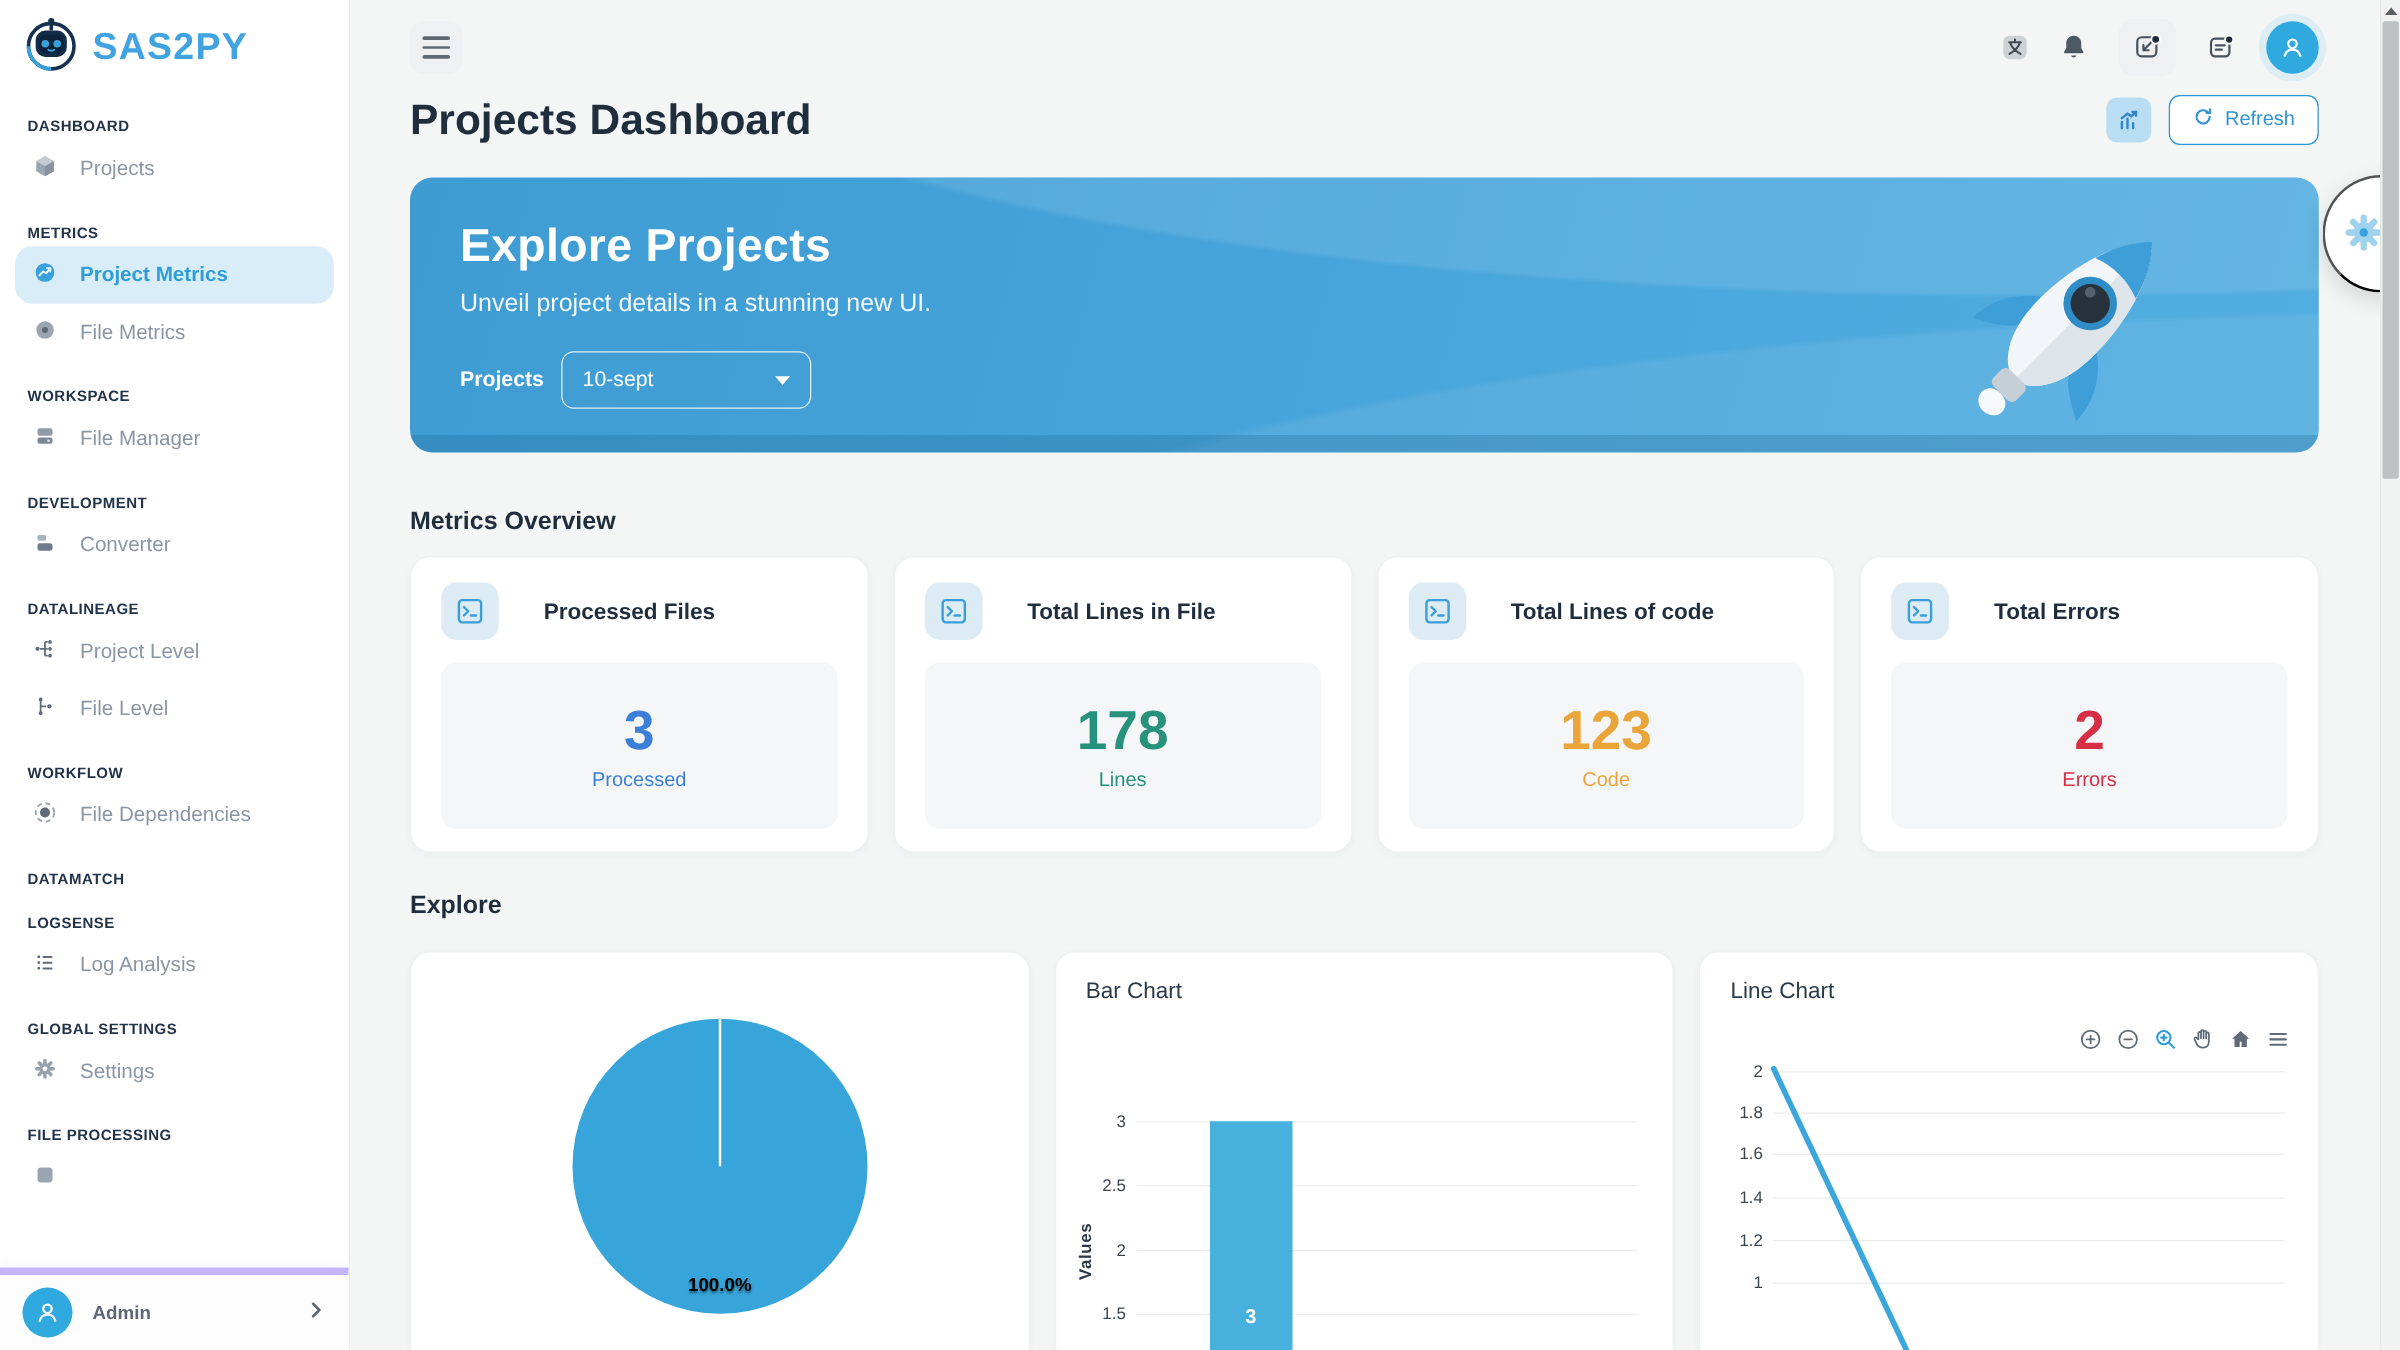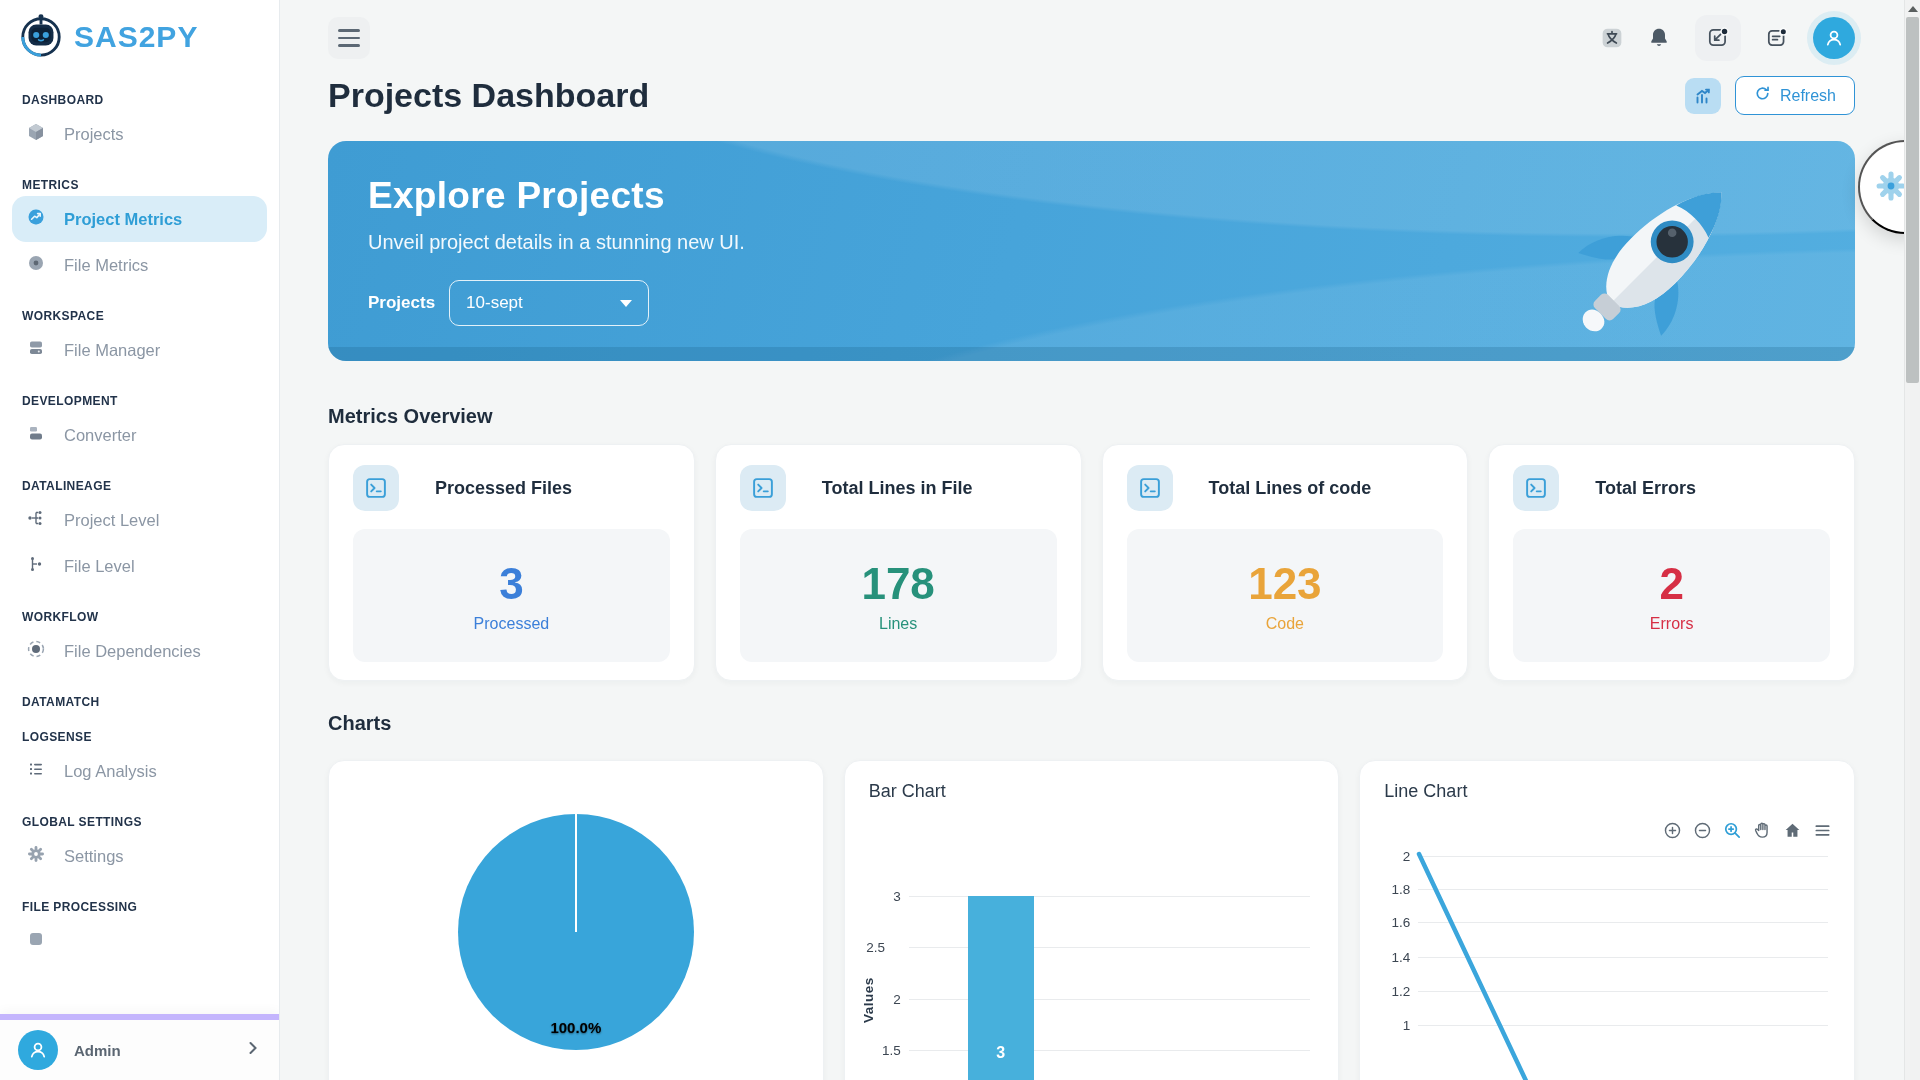--- a/index.html
+++ b/index.html
@@ -410,41 +410,41 @@
             </span>
           <span class="m-title">Total Errors</span>
         </div>
         <div class="m-valuebox">
           <span class="m-value c-red">2</span>
           <span class="m-sub c-red">Errors</span>
         </div>
       </div>
     </div>
 
-    <h3 class="charts-heading">Charts</h3>
+    <h3 class="charts-heading">Explore</h3>
     <div class="chart-cards">
 
       <div class="ch-card">
         <div class="pie-wrap">
           <div class="pie">
             <div class="pie-line"></div>
             <div class="pie-label">100.0%</div>
           </div>
         </div>
       </div>
 
       <div class="ch-card">
         <div class="ch-title">Bar Chart</div>
         <div class="plot">
           <div class="gridrow" style="top:135px;"></div>
           <div class="gridrow" style="top:186px;"></div>
           <div class="gridrow" style="top:238px;"></div>
           <div class="gridrow" style="top:289px;"></div>
           <div class="tick" style="top:135px; left:6px;">3</div>
-          <div class="tick" style="top:186px; left:6px;text-align:center;">2.5</div>
+          <div class="tick" style="top:186px; left:6px;">2.5</div>
           <div class="tick" style="top:238px; left:6px;">2</div>
           <div class="tick" style="top:289px; left:6px;">1.5</div>
           <div class="bar" style="top:135px; height:300px;"></div>
           <div class="bar-lbl" style="top:283px;">3</div>
           <div class="ylab">Values</div>
         </div>
       </div>
 
       <div class="ch-card">
         <div class="ch-title">Line Chart</div>

